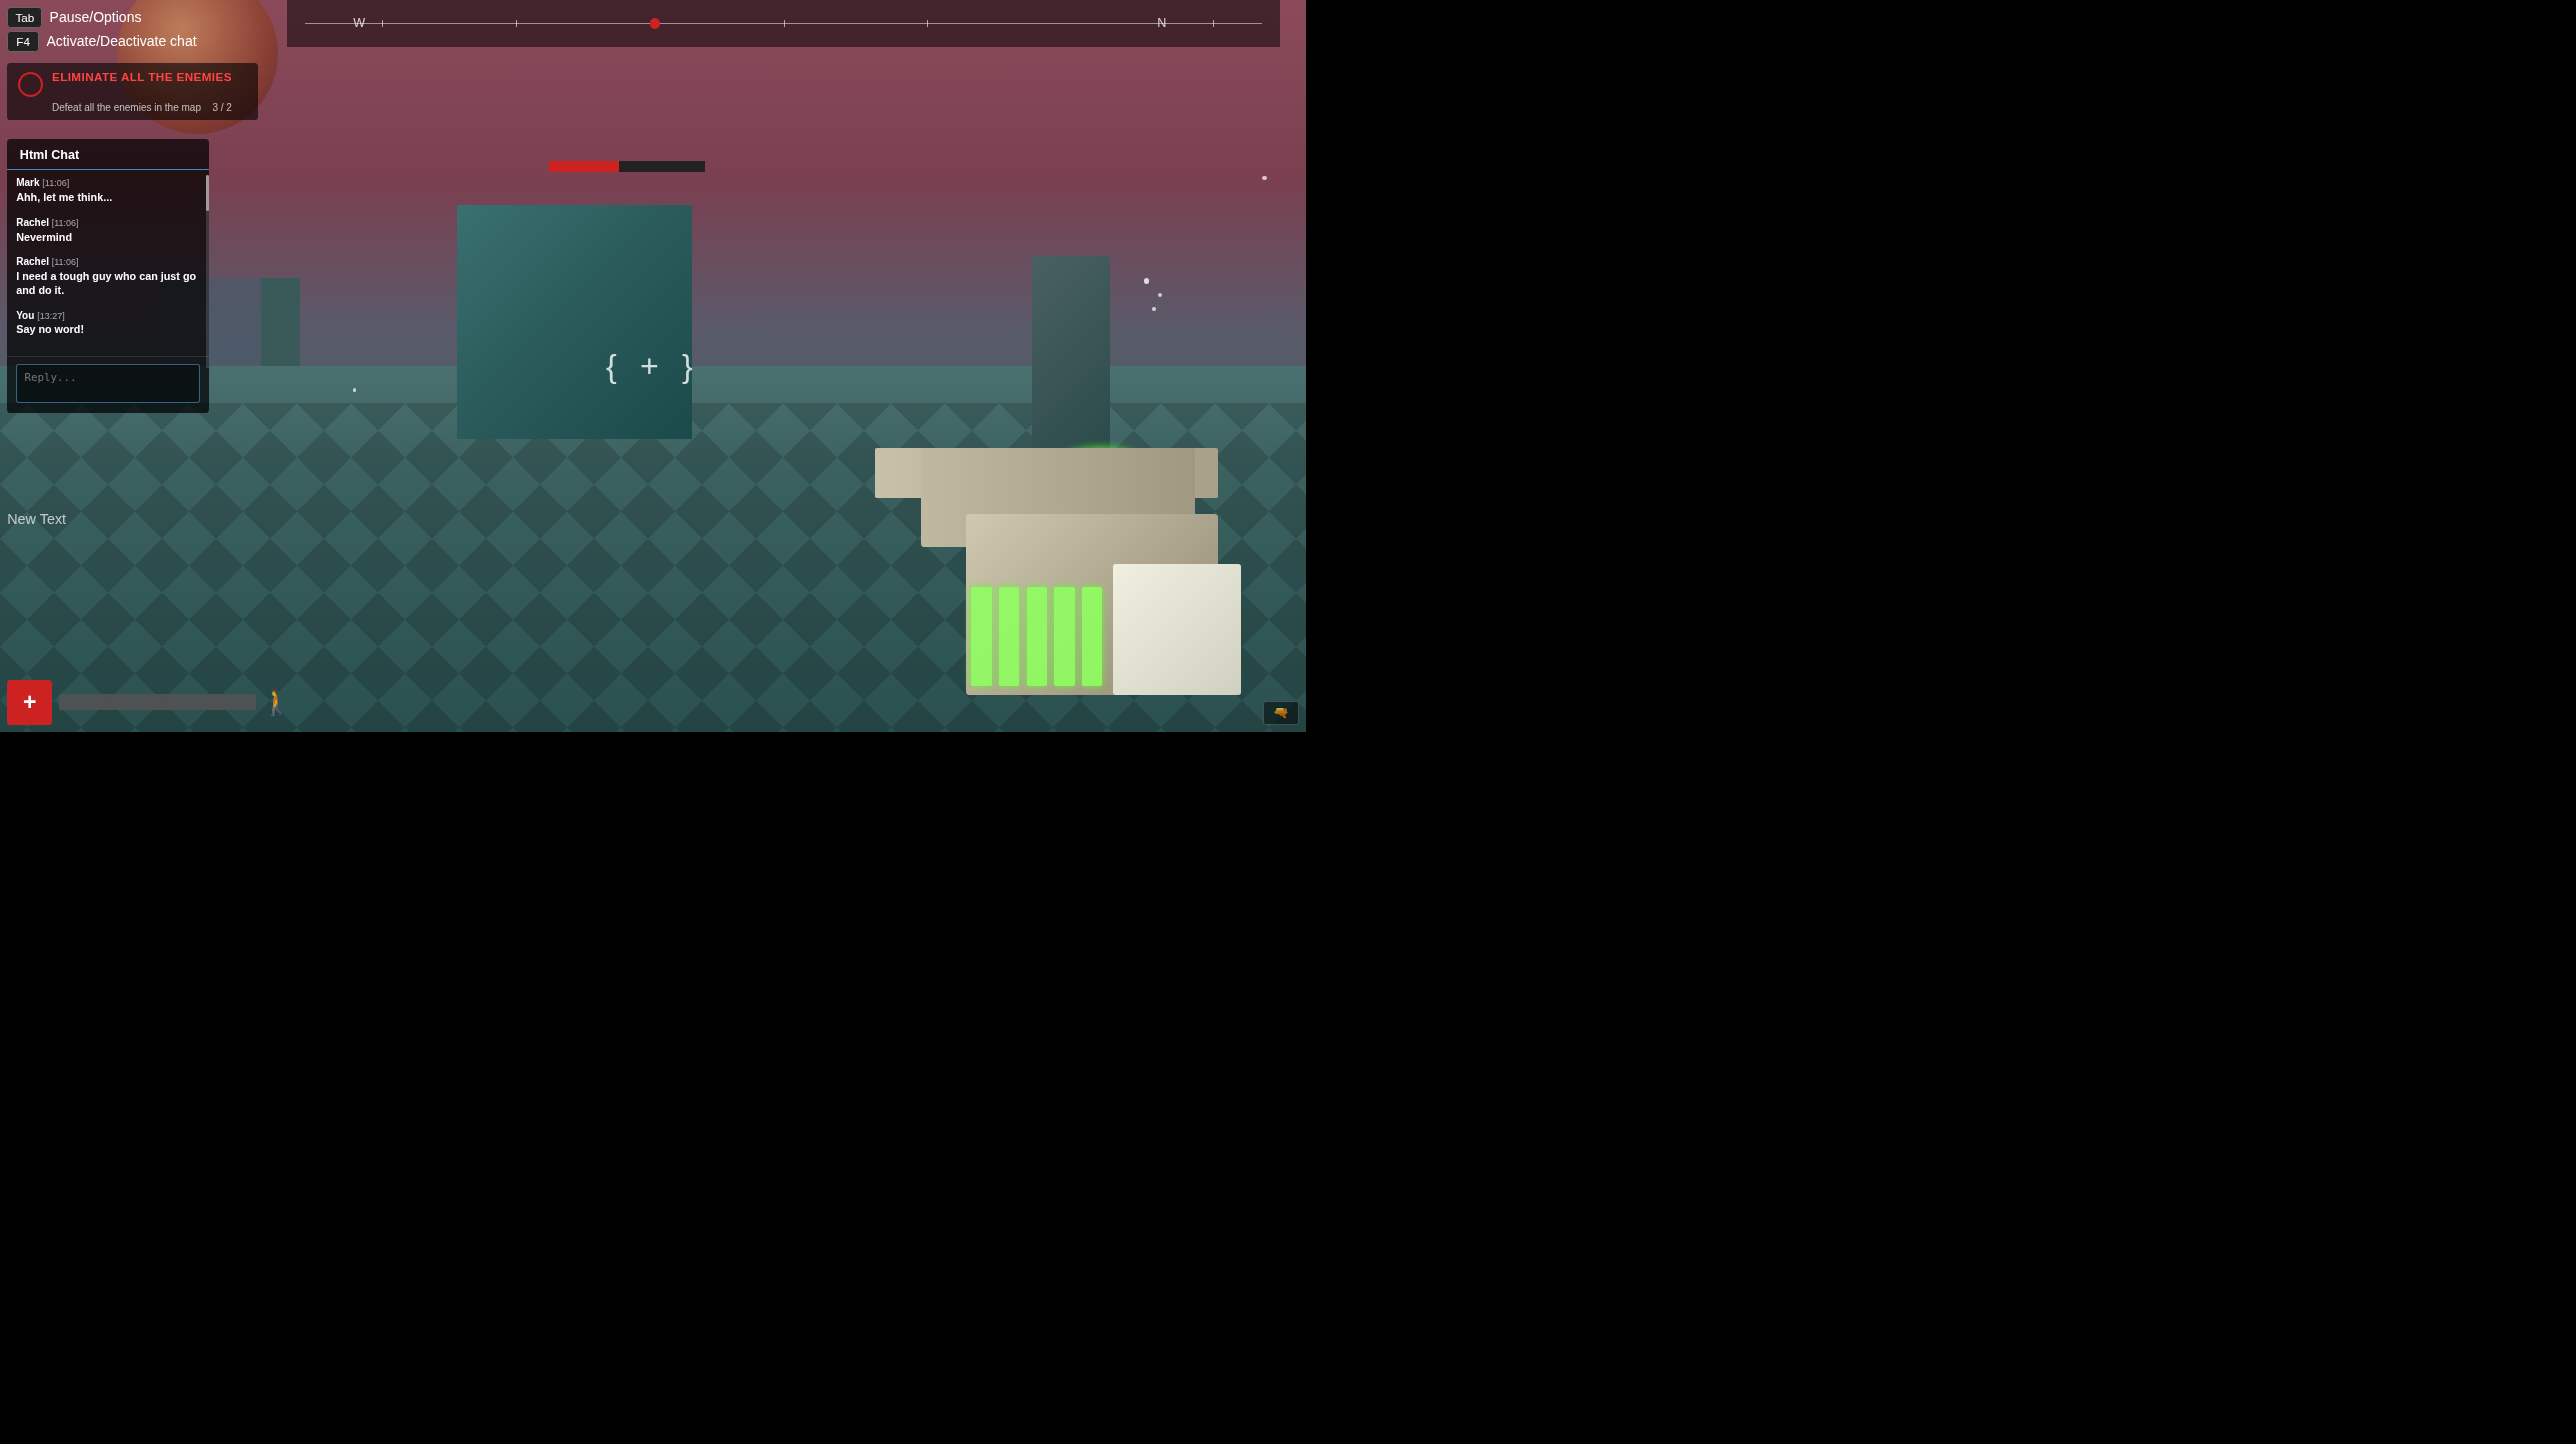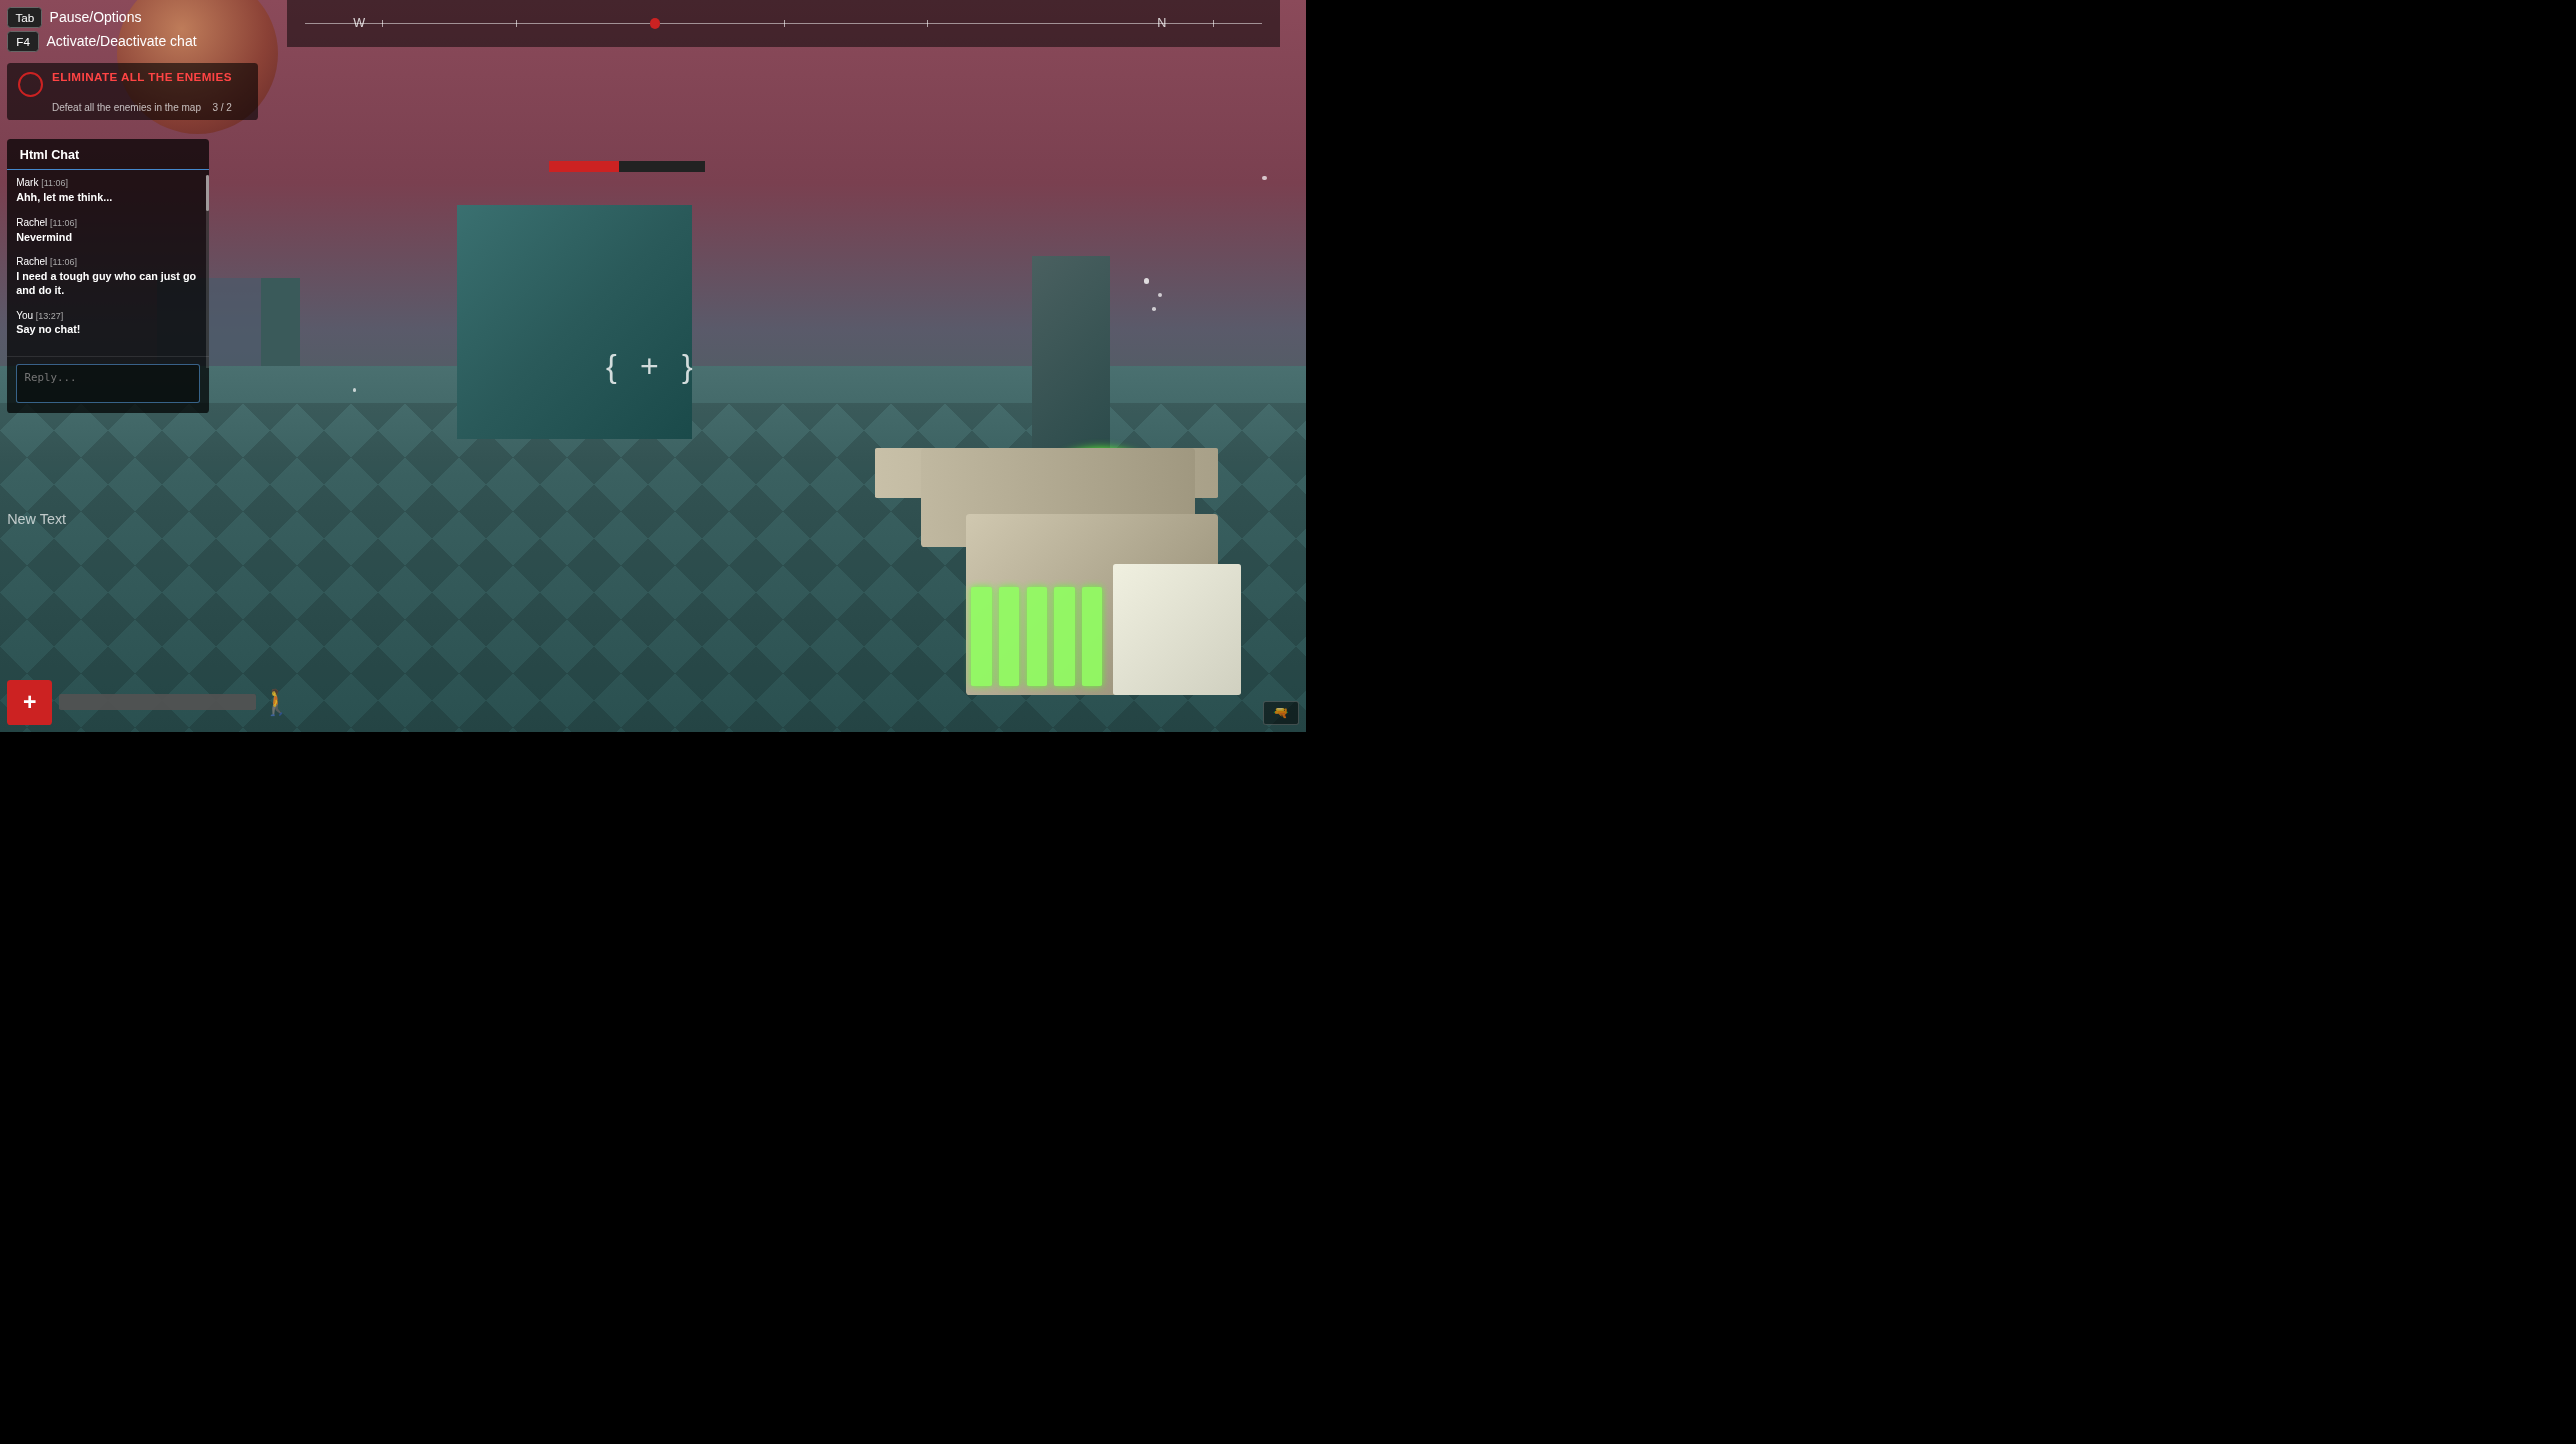--- a/index.html
+++ b/index.html
@@ -343,21 +343,21 @@
     }
     .chat-message {
       margin-bottom: 12.6px;
     }
     .chat-sender {
       color: #ccc;
       font-size: 10px;
     }
     .chat-sender .sender-name {
       color: #fff;
-      font-weight: normal;
+      font-weight: bold;
     }
     .chat-sender .timestamp {
       color: #aaa;
       font-size: 9px;
     }
     .chat-text {
       color: #fff;
       font-size: 10.8px;
       font-weight: bold;
       margin-top: 1.8px;
@@ -589,21 +589,21 @@
         <span class="sender-name">Rachel</span>
         <span class="timestamp"> [11:06]</span>
       </div>
       <div class="chat-text">I need a tough guy who can just go and do it.</div>
     </div>
     <div class="chat-message">
       <div class="chat-sender">
         <span class="sender-name">You</span>
         <span class="timestamp"> [13:27]</span>
       </div>
-      <div class="chat-text">Say no chat!</div>
+      <div class="chat-text">Say no word!</div>
     </div>
   </div>
   <div class="chat-scrollbar">
     <div class="chat-scrollthumb"></div>
   </div>
   <div class="chat-input-area">
     <textarea class="chat-input" rows="2" placeholder="Reply..." style=""></textarea>
   </div>
 </div>
 

